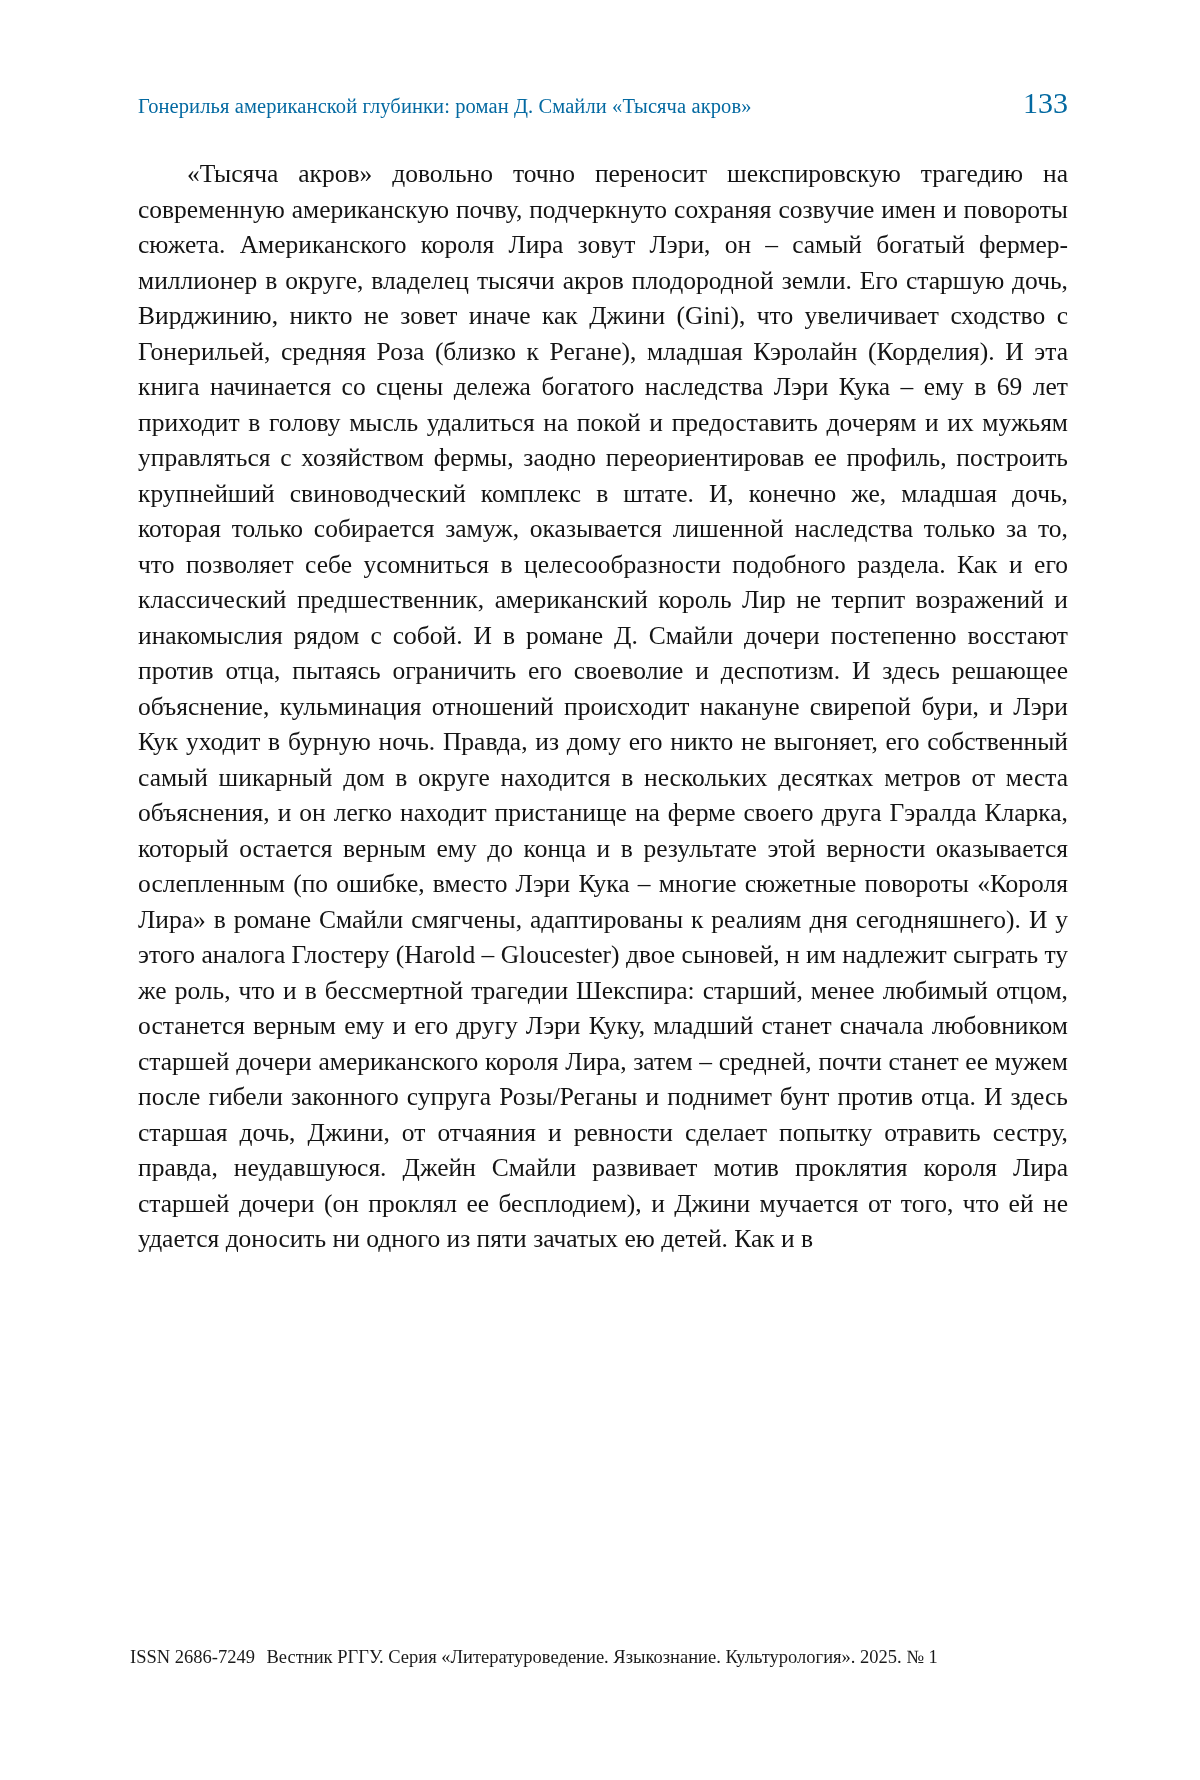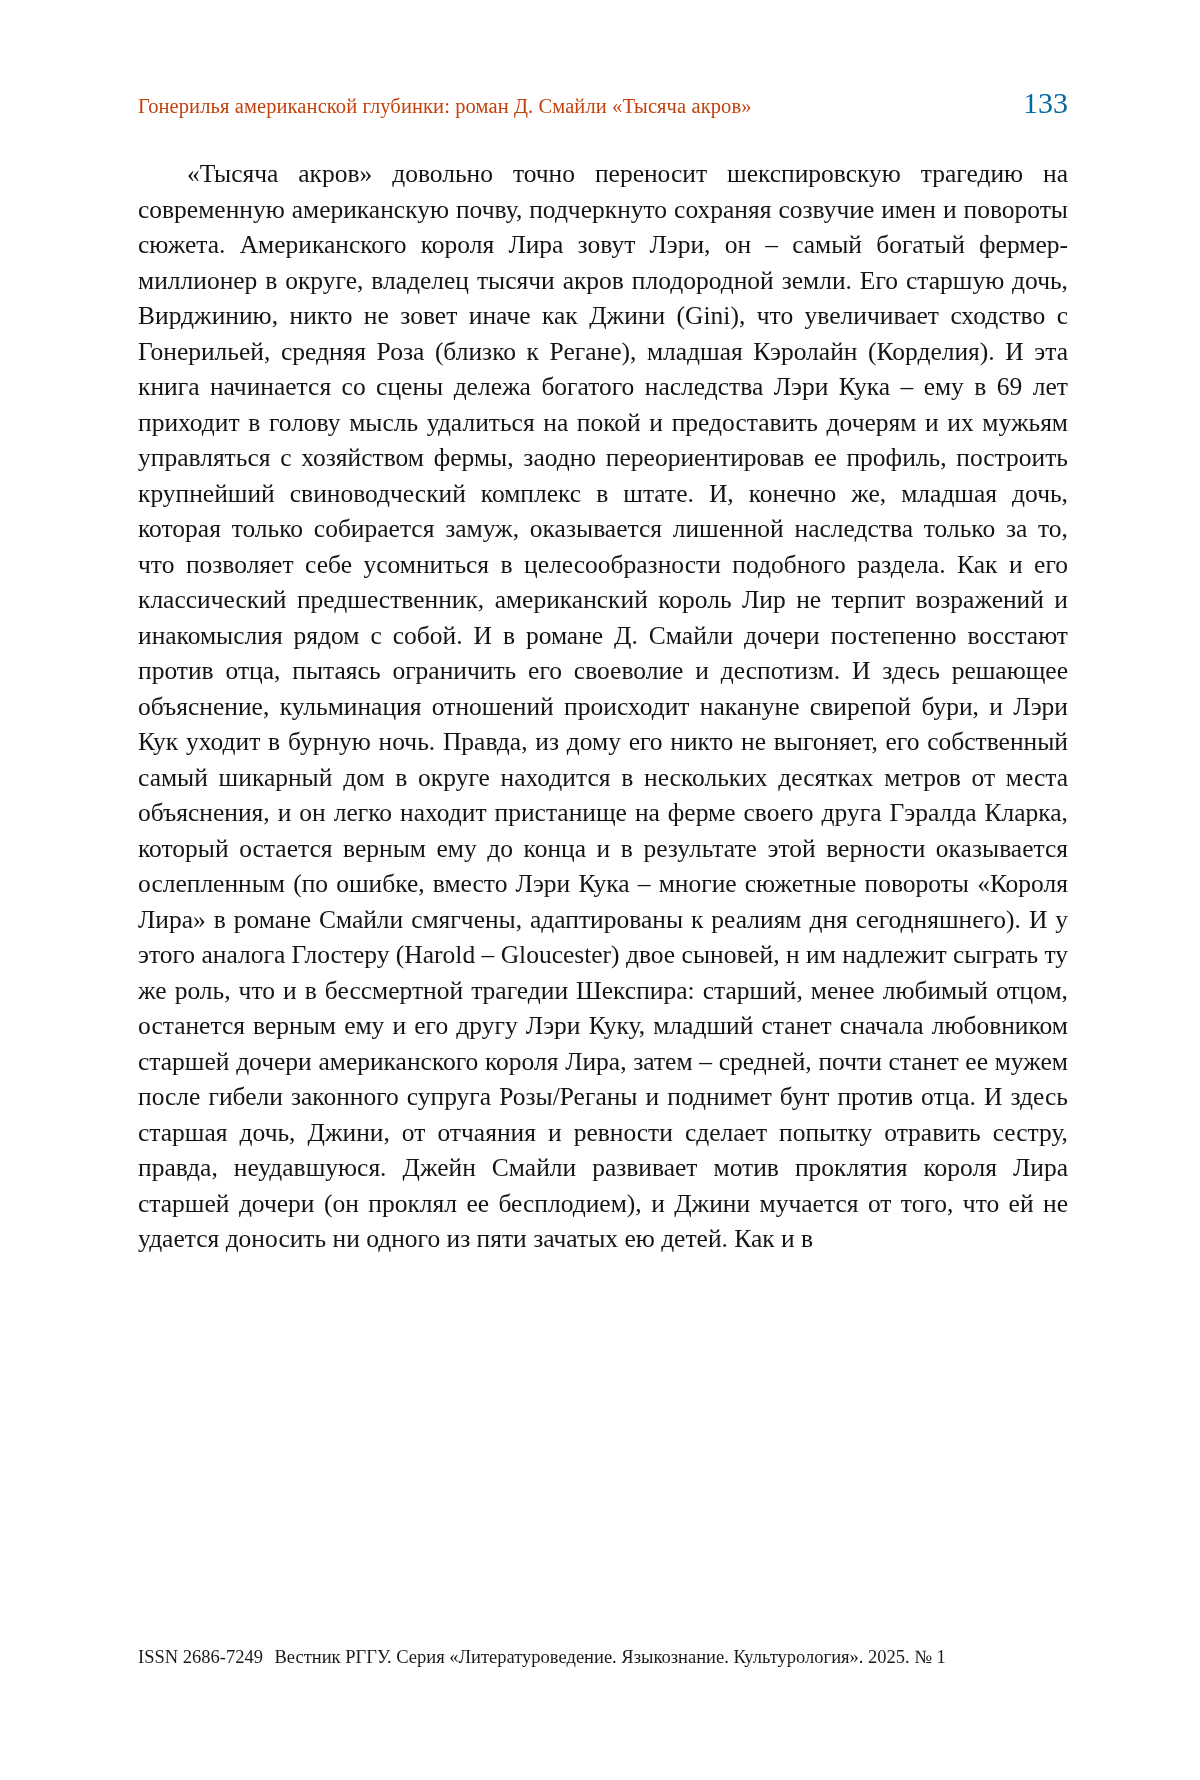--- a/index.html
+++ b/index.html
@@ -32,21 +32,21 @@
   .running-head {
     display: flex;
     align-items: baseline;
     justify-content: space-between;
     width: 100%;
     margin-bottom: 36px;
   }
   .running-head .rh-title {
     font-size: 20.5px;
     letter-spacing: 0.1px;
-    color: #c2410c;
+    color: #0369a1;
     white-space: nowrap;
   }
   .running-head .rh-page {
     font-size: 30px;
     font-weight: 400;
     color: #0369a1;
     margin-left: 24px;
   }
   .body-text p {
     margin: 0;
@@ -55,21 +55,21 @@
     text-align: justify;
     text-justify: inter-word;
     hyphens: manual;
     color: #141414;
   }
   .body-text p.indent {
     text-indent: 49px;
   }
   .footer {
     position: absolute;
-    left: 138px;
+    left: 130px;
     top: 1645px;
     width: 930px;
     font-size: 18.5px;
     line-height: 24px;
     color: #1a1a1a;
     text-align: left;
     white-space: nowrap;
   }
   .footer .sep { display: inline-block; width: 7px; }
 </style>

